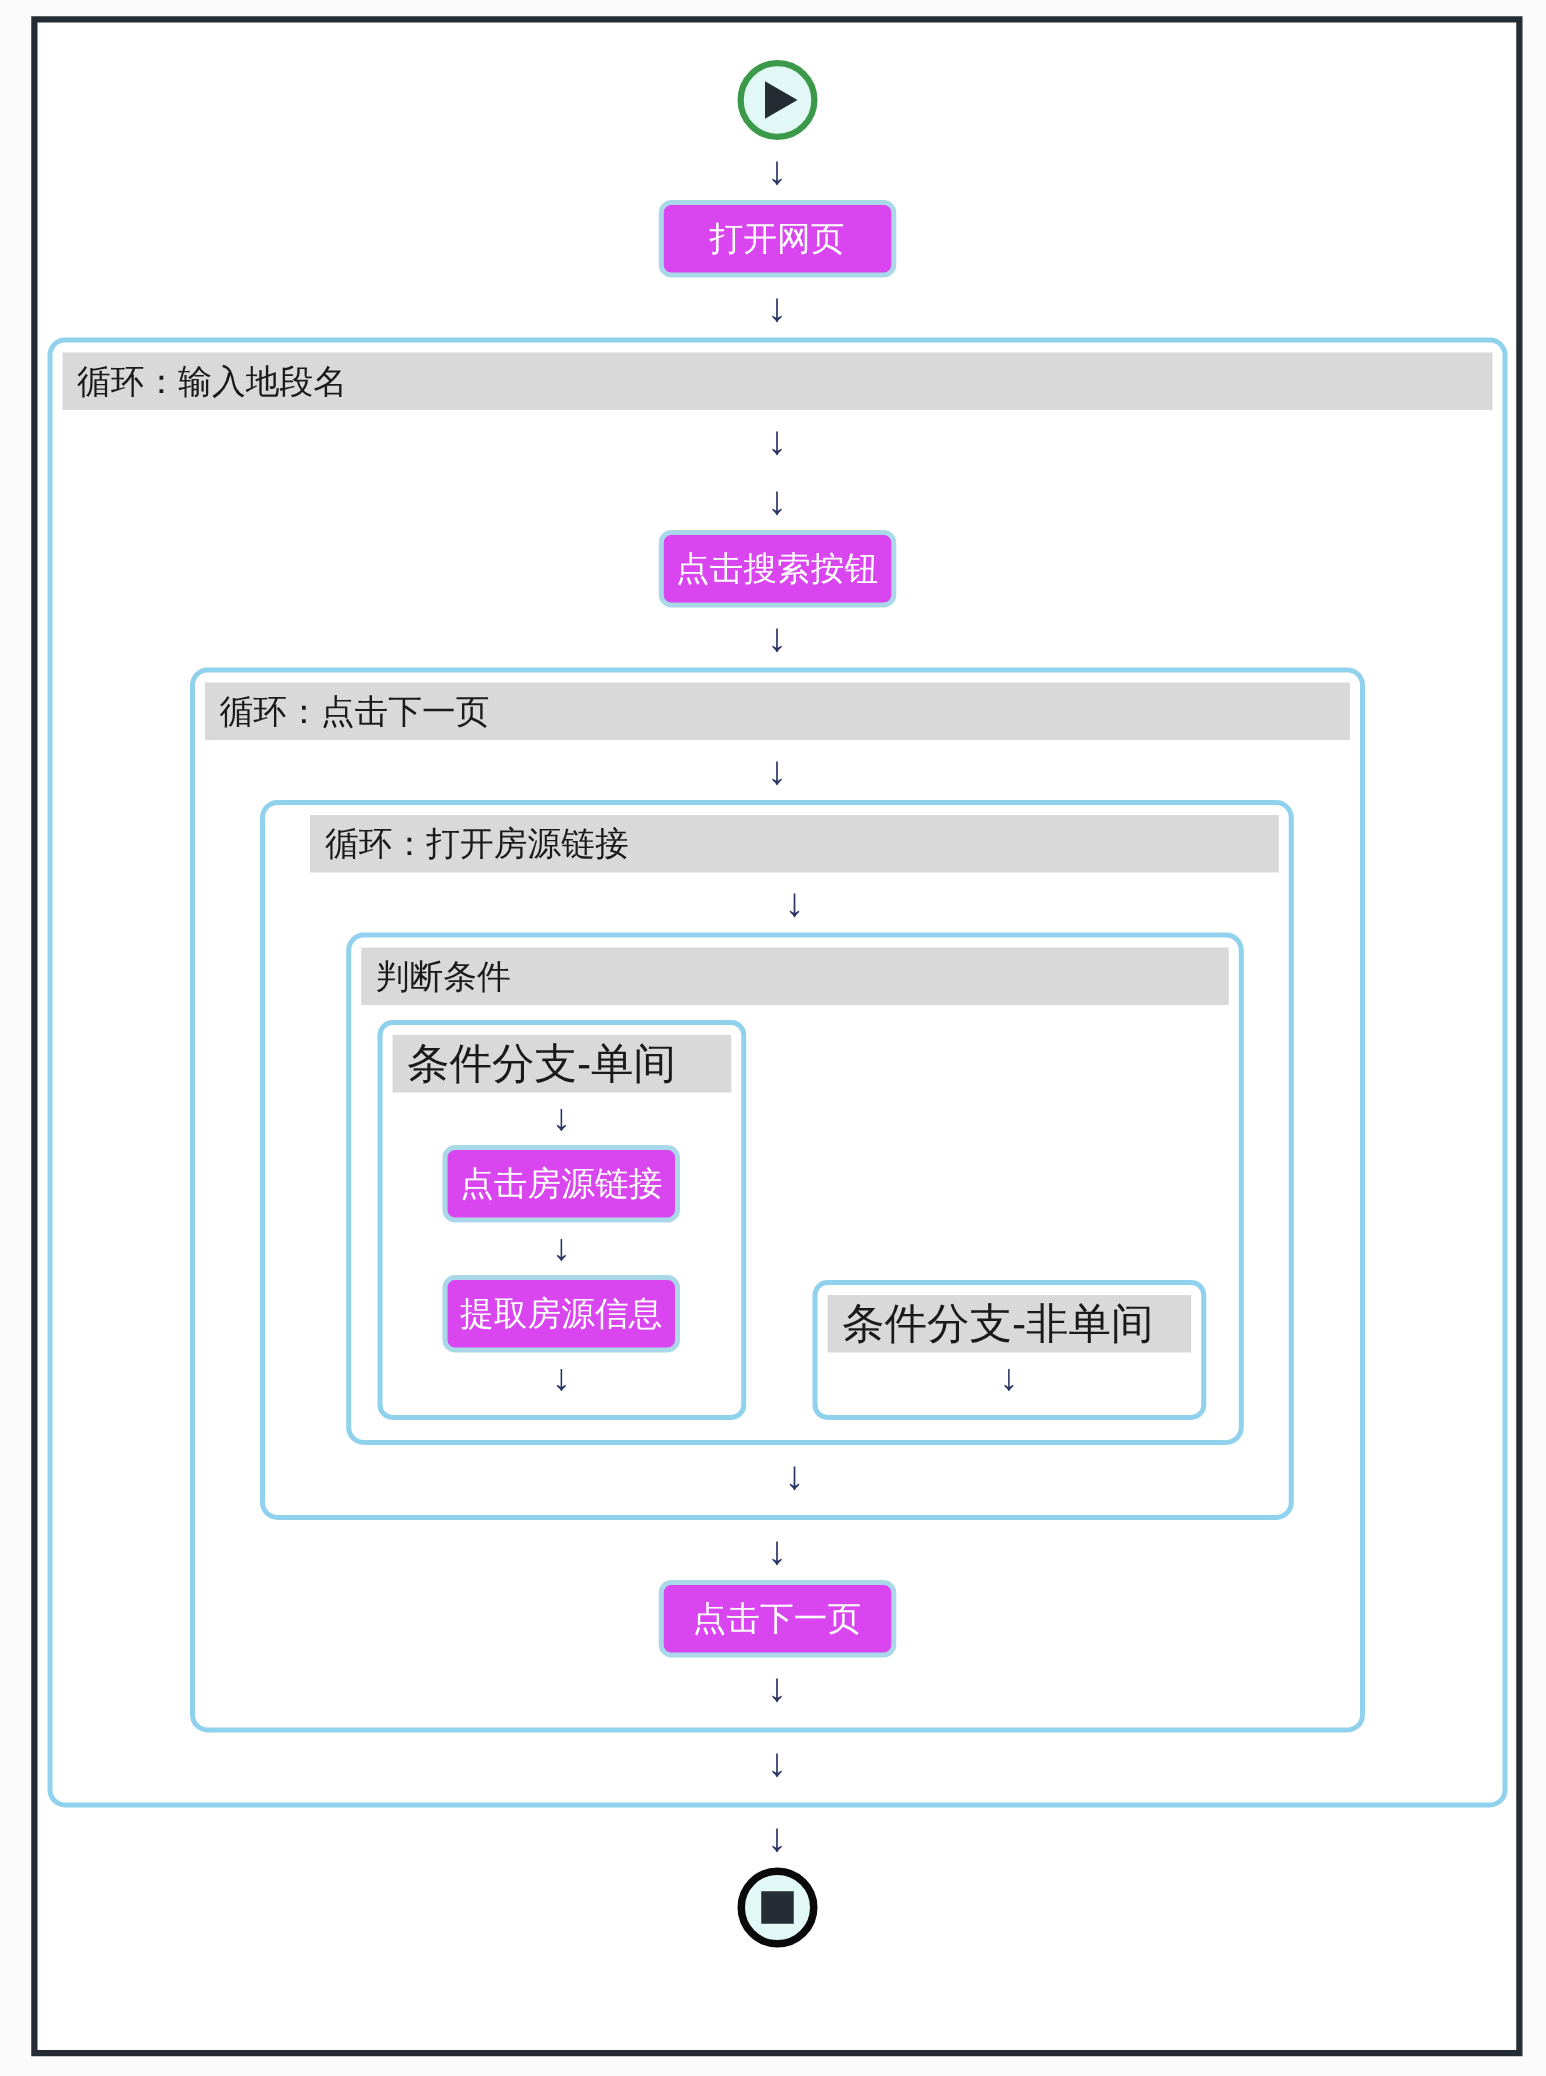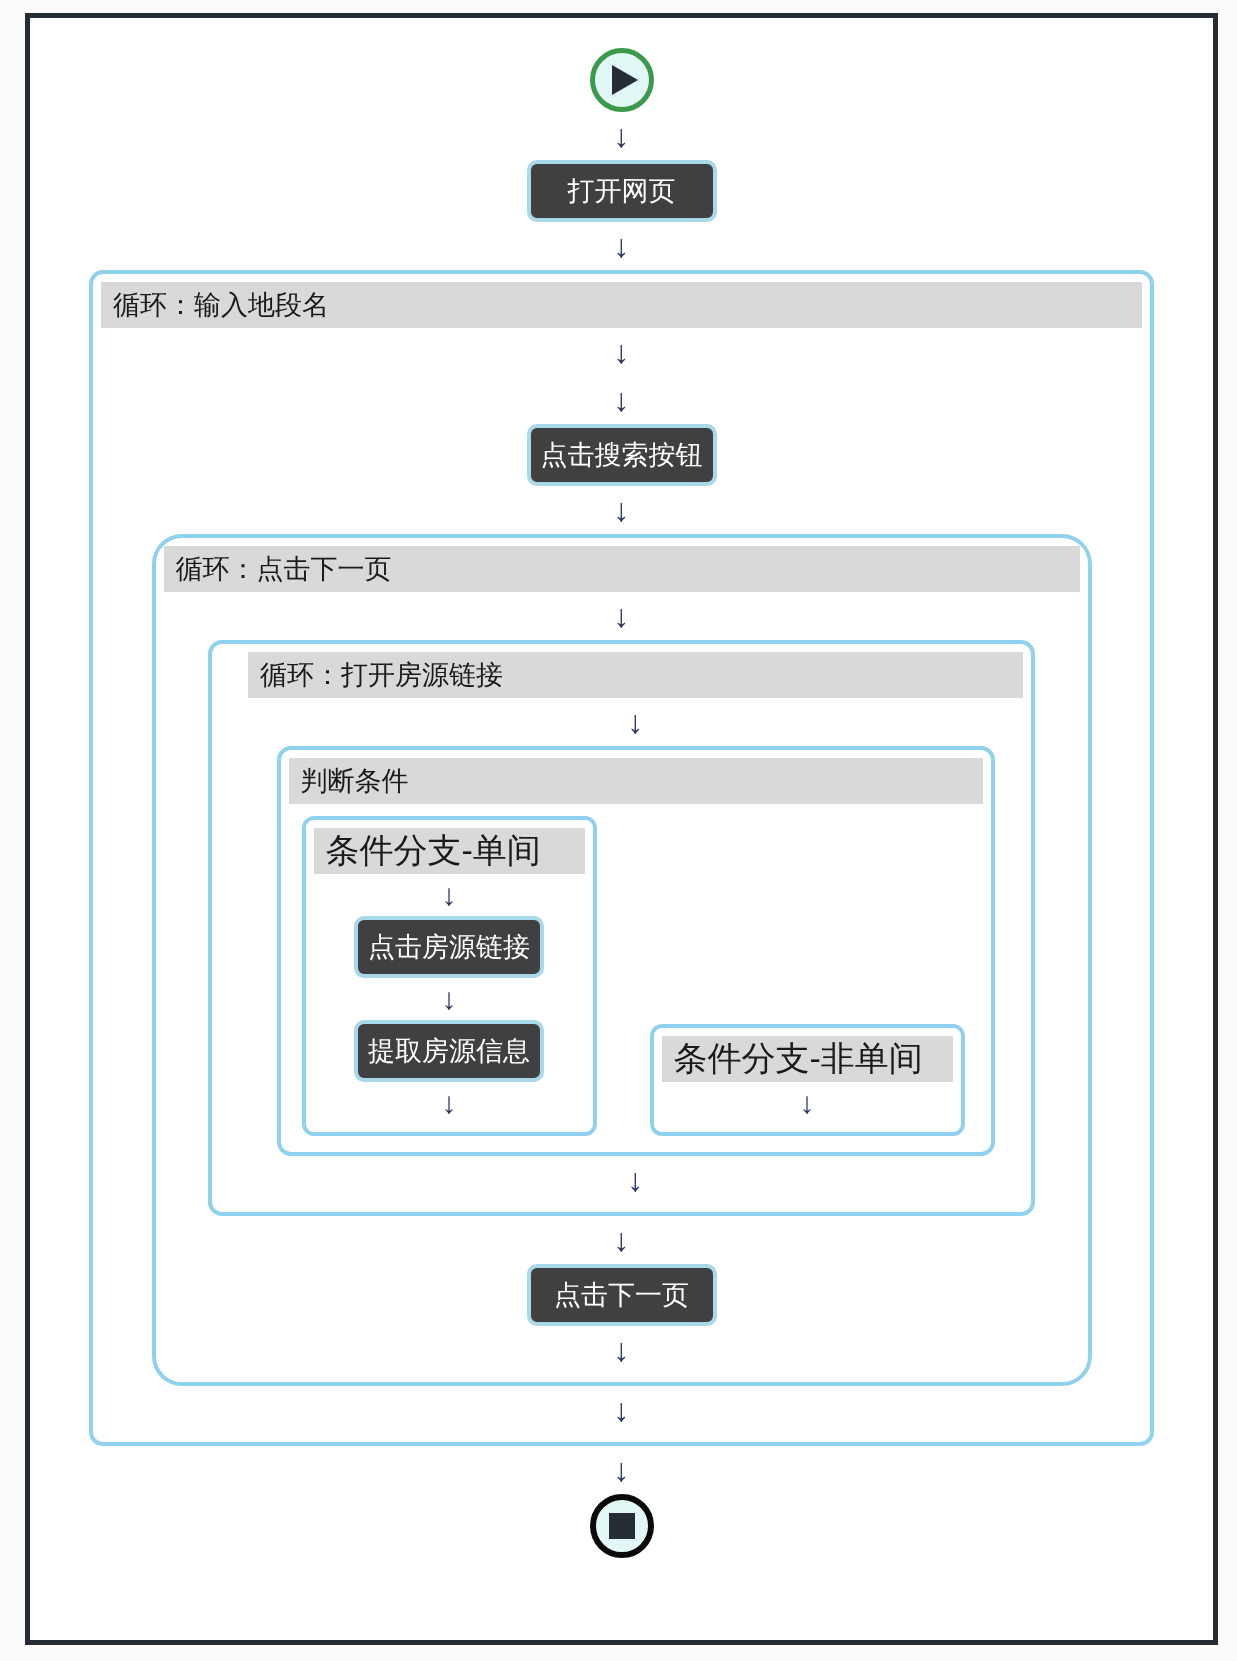--- a/index.html
+++ b/index.html
@@ -27,32 +27,32 @@
     border-top:15px solid transparent;border-bottom:15px solid transparent;
     margin-left:7px;
   }
   .stop-shape{width:26px;height:26px;background:#262c33;}
   .arrow{
     font-size:32px;line-height:1;color:#2a3565;margin:8px 0;flex:0 0 auto;
     user-select:none;
   }
   .arrow.small{font-size:30px;margin:6px 0;}
   .node{
-    width:190px;height:62px;background:#404040;border:4px solid #a9d8e9;
+    width:190px;height:62px;background:#d946ef;border:4px solid #a9d8e9;
     border-radius:10px;color:#ffffff;font-size:27px;display:flex;
     align-items:center;justify-content:center;box-sizing:border-box;
     cursor:pointer;flex:0 0 auto;white-space:nowrap;overflow:hidden;
   }
   .container{
     border:4px solid #90d2ee;border-radius:14px;background:#ffffff;
     display:flex;flex-direction:column;align-items:center;padding:8px;
     box-sizing:border-box;flex:0 0 auto;
   }
-  .w1{width:1065px;}
-  .w2{width:940px;border-radius:30px;}
+  .w1{width:1168px;}
+  .w2{width:940px;}
   .w3{width:827px;padding-left:36px;}
   .wc{width:718px;}
   .chead{
     align-self:stretch;height:46px;background:#d9d9d9;display:flex;
     align-items:center;padding:0 12px;font-size:27px;color:#1a1a1a;
     box-sizing:border-box;cursor:pointer;white-space:nowrap;overflow:hidden;
   }
   .branches{
     align-self:stretch;display:flex;align-items:flex-end;gap:53px;
     padding:12px 0 8px 13px;

